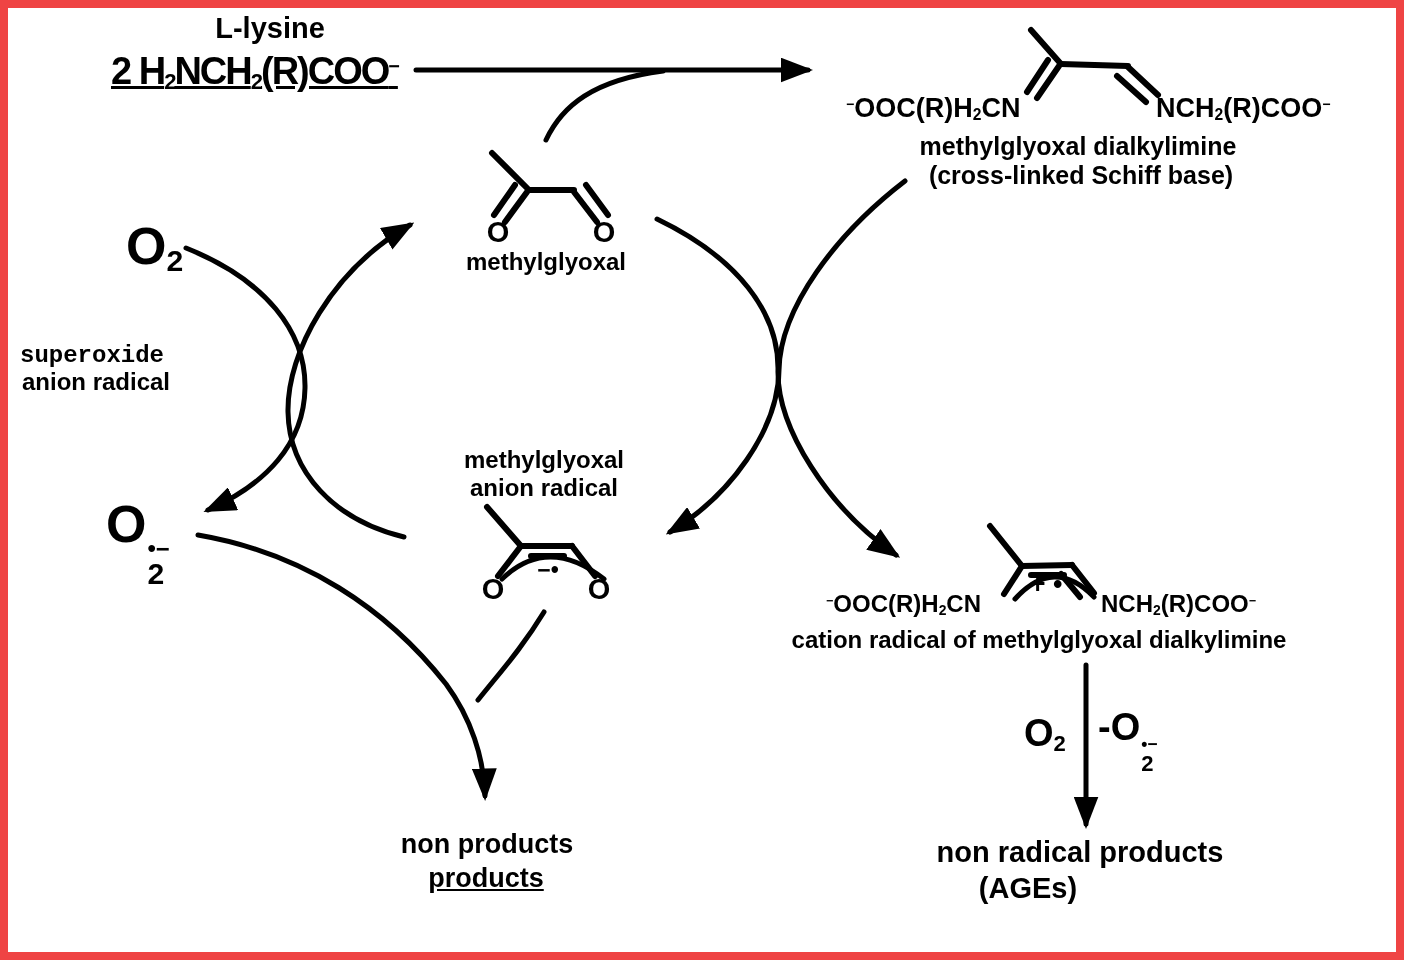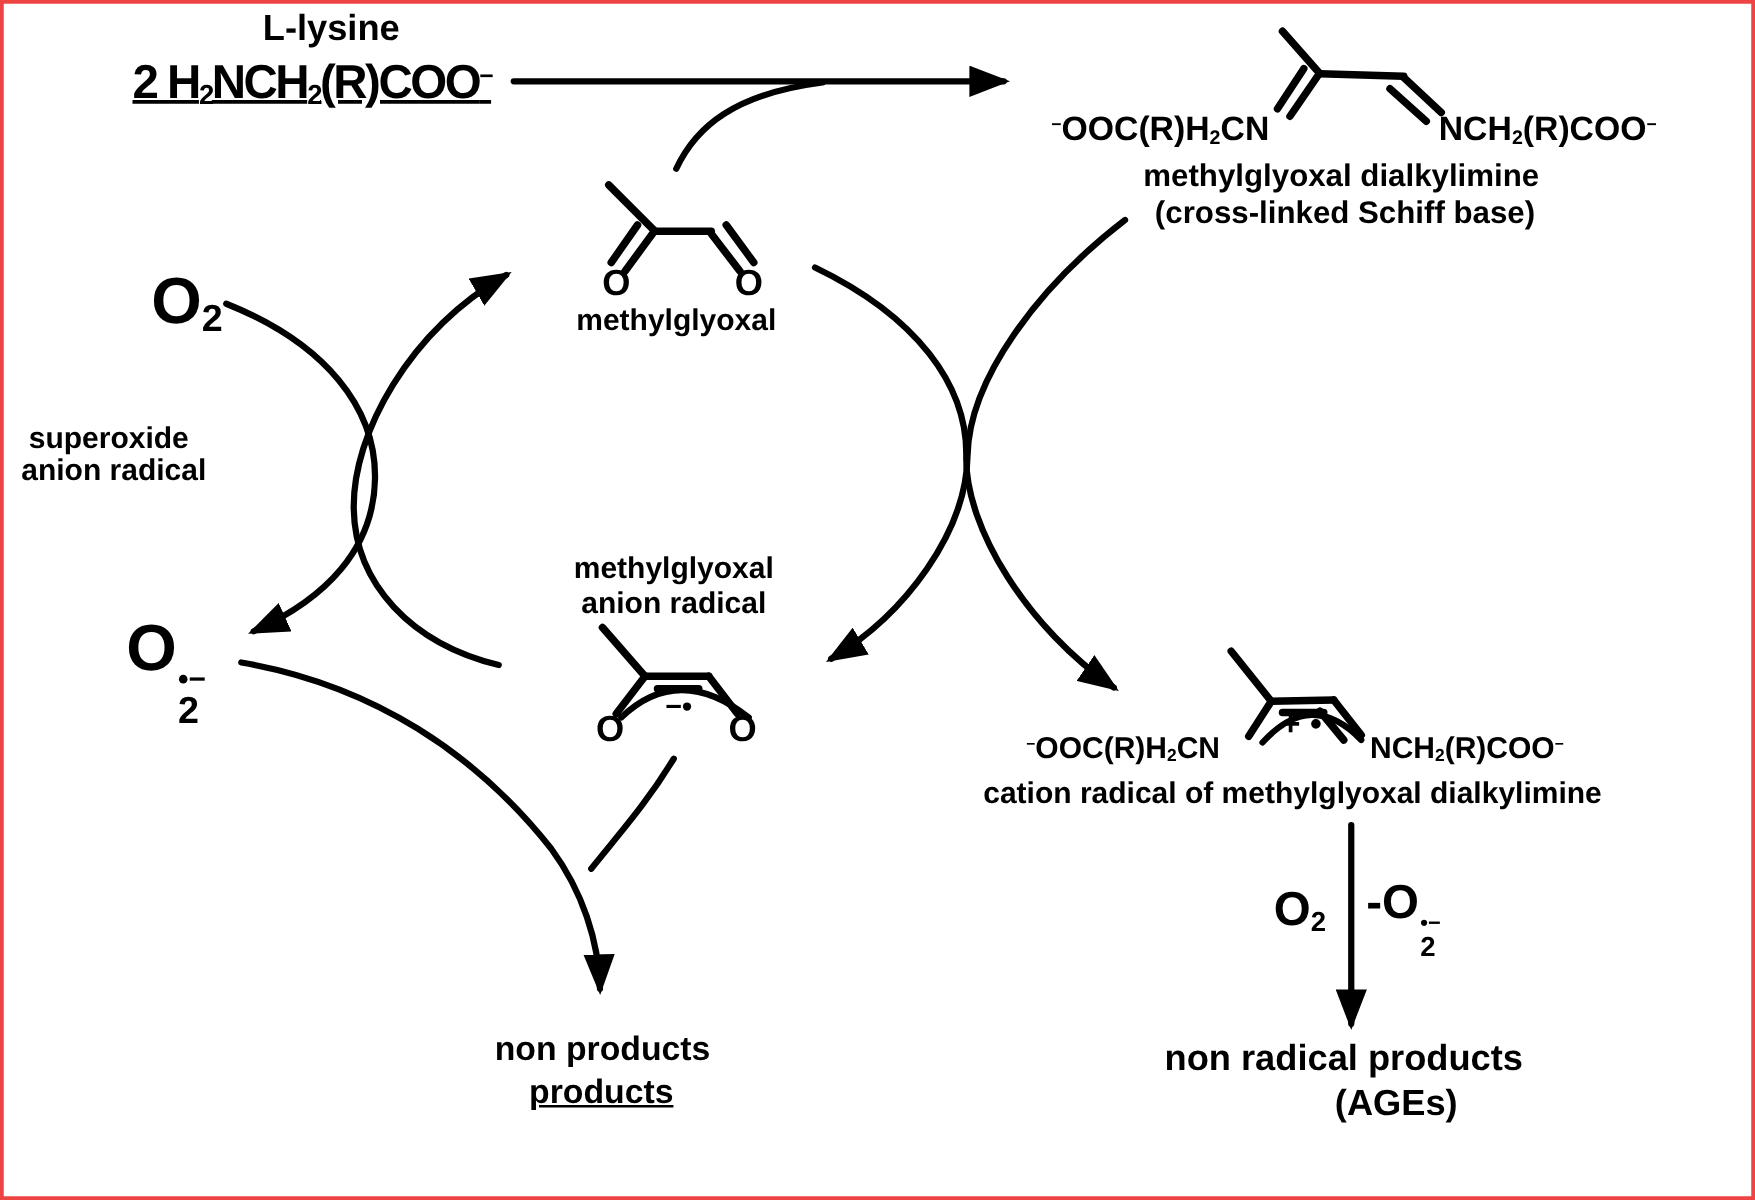--- a/index.html
+++ b/index.html
@@ -1,18 +1,18 @@
 <!DOCTYPE html>
 <html><head>
 <meta charset="utf-8">
 <style>
   html,body{margin:0;padding:0;background:#e8e8e8;}
   .page{
     position:relative;width:1404px;height:960px;background:#ffffff;
-    border:3px solid #ef4444;box-sizing:border-box;overflow:hidden;
+    border:8px solid #ef4444;box-sizing:border-box;overflow:hidden;
     font-family:"Liberation Sans",sans-serif;font-weight:bold;color:#000;
   }
   .lines{position:absolute;left:0;top:0;width:1404px;height:960px;}
   .t{position:absolute;white-space:nowrap;line-height:1;}
   .c{transform:translateX(-50%);}
   .sb{font-size:58%;vertical-align:-0.22em;}
   .sp{font-size:52%;vertical-align:0.55em;}
   .stk{display:inline-flex;flex-direction:column;vertical-align:-0.30em;line-height:1;margin-left:1px;}
   .stk .tp{font-size:46%;line-height:0.9;transform:translateY(-0.05em);}
   .stk .bt{font-size:58%;line-height:0.9;}
@@ -92,21 +92,21 @@
   <div class="t fs27" style="left:838px;top:87px;"><span class="sp">−</span><span>OOC(R)H</span><span class="sb">2</span><span>CN</span></div>
   <div class="t fs27" style="left:1148px;top:87px;"><span>NCH</span><span class="sb">2</span><span>(R)COO</span><span class="sp">−</span></div>
   <div class="t c fs25" style="left:1070px;top:126px;">methylglyoxal dialkylimine</div>
   <div class="t c fs25" style="left:1073px;top:155px;">(cross-linked Schiff base)</div>
 
   <div class="t c fs29" style="left:490px;top:210px;">O</div>
   <div class="t c fs29" style="left:596px;top:210px;">O</div>
   <div class="t c fs24" style="left:538px;top:242px;">methylglyoxal</div>
 
   <div class="t fs52" style="left:118px;top:212px;"><span>O</span><span class="sb">2</span></div>
-  <div class="t c fs24" style="left:84px;top:336px;">superoxide</div>
+  <div class="t c fs24" style="left:84px;top:336px;font-family:Liberation Mono, monospace;">superoxide</div>
   <div class="t c fs24" style="left:88px;top:362px;">anion radical</div>
   <div class="t fs52" style="left:98px;top:490px;"><span>O</span><span class="stk">
         <span class="tp">•−</span>
         <span class="bt">2</span>
       </span></div>
 
   <div class="t c fs24" style="left:536px;top:440px;">methylglyoxal</div>
   <div class="t c fs24" style="left:536px;top:468px;">anion radical</div>
   <div class="t c fs29" style="left:485px;top:567px;">O</div>
   <div class="t c fs29" style="left:591px;top:567px;">O</div>
@@ -116,18 +116,18 @@
   <div class="t fs24" style="left:1093px;top:584px;"><span>NCH</span><span class="sb">2</span><span>(R)COO</span><span class="sp">−</span></div>
   <div class="t c fs27" style="left:1038px;top:563px;">+ •</div>
   <div class="t c fs24" style="left:1031px;top:620px;text-align:right;">cation radical of methylglyoxal dialkylimine</div>
 
   <div class="t fs38" style="left:1016px;top:706px;"><span>O</span><span class="sb">2</span></div>
   <div class="t fs38" style="left:1090px;top:700px;"><span>-O</span><span class="stk">
         <span class="tp">•−</span>
         <span class="bt">2</span>
       </span></div>
   <div class="t c fs29" style="left:1072px;top:830px;">non radical products</div>
-  <div class="t c fs29" style="left:1114px;top:866px;">(AGEs)</div>
+  <div class="t c fs29" style="left:1020px;top:866px;">(AGEs)</div>
 
   <div class="t c fs27" style="left:479px;top:823px;">non products</div>
   <div class="t c fs27" style="left:478px;top:857px;text-decoration:underline;">products</div>
 
 </div>
 
 </body></html>

